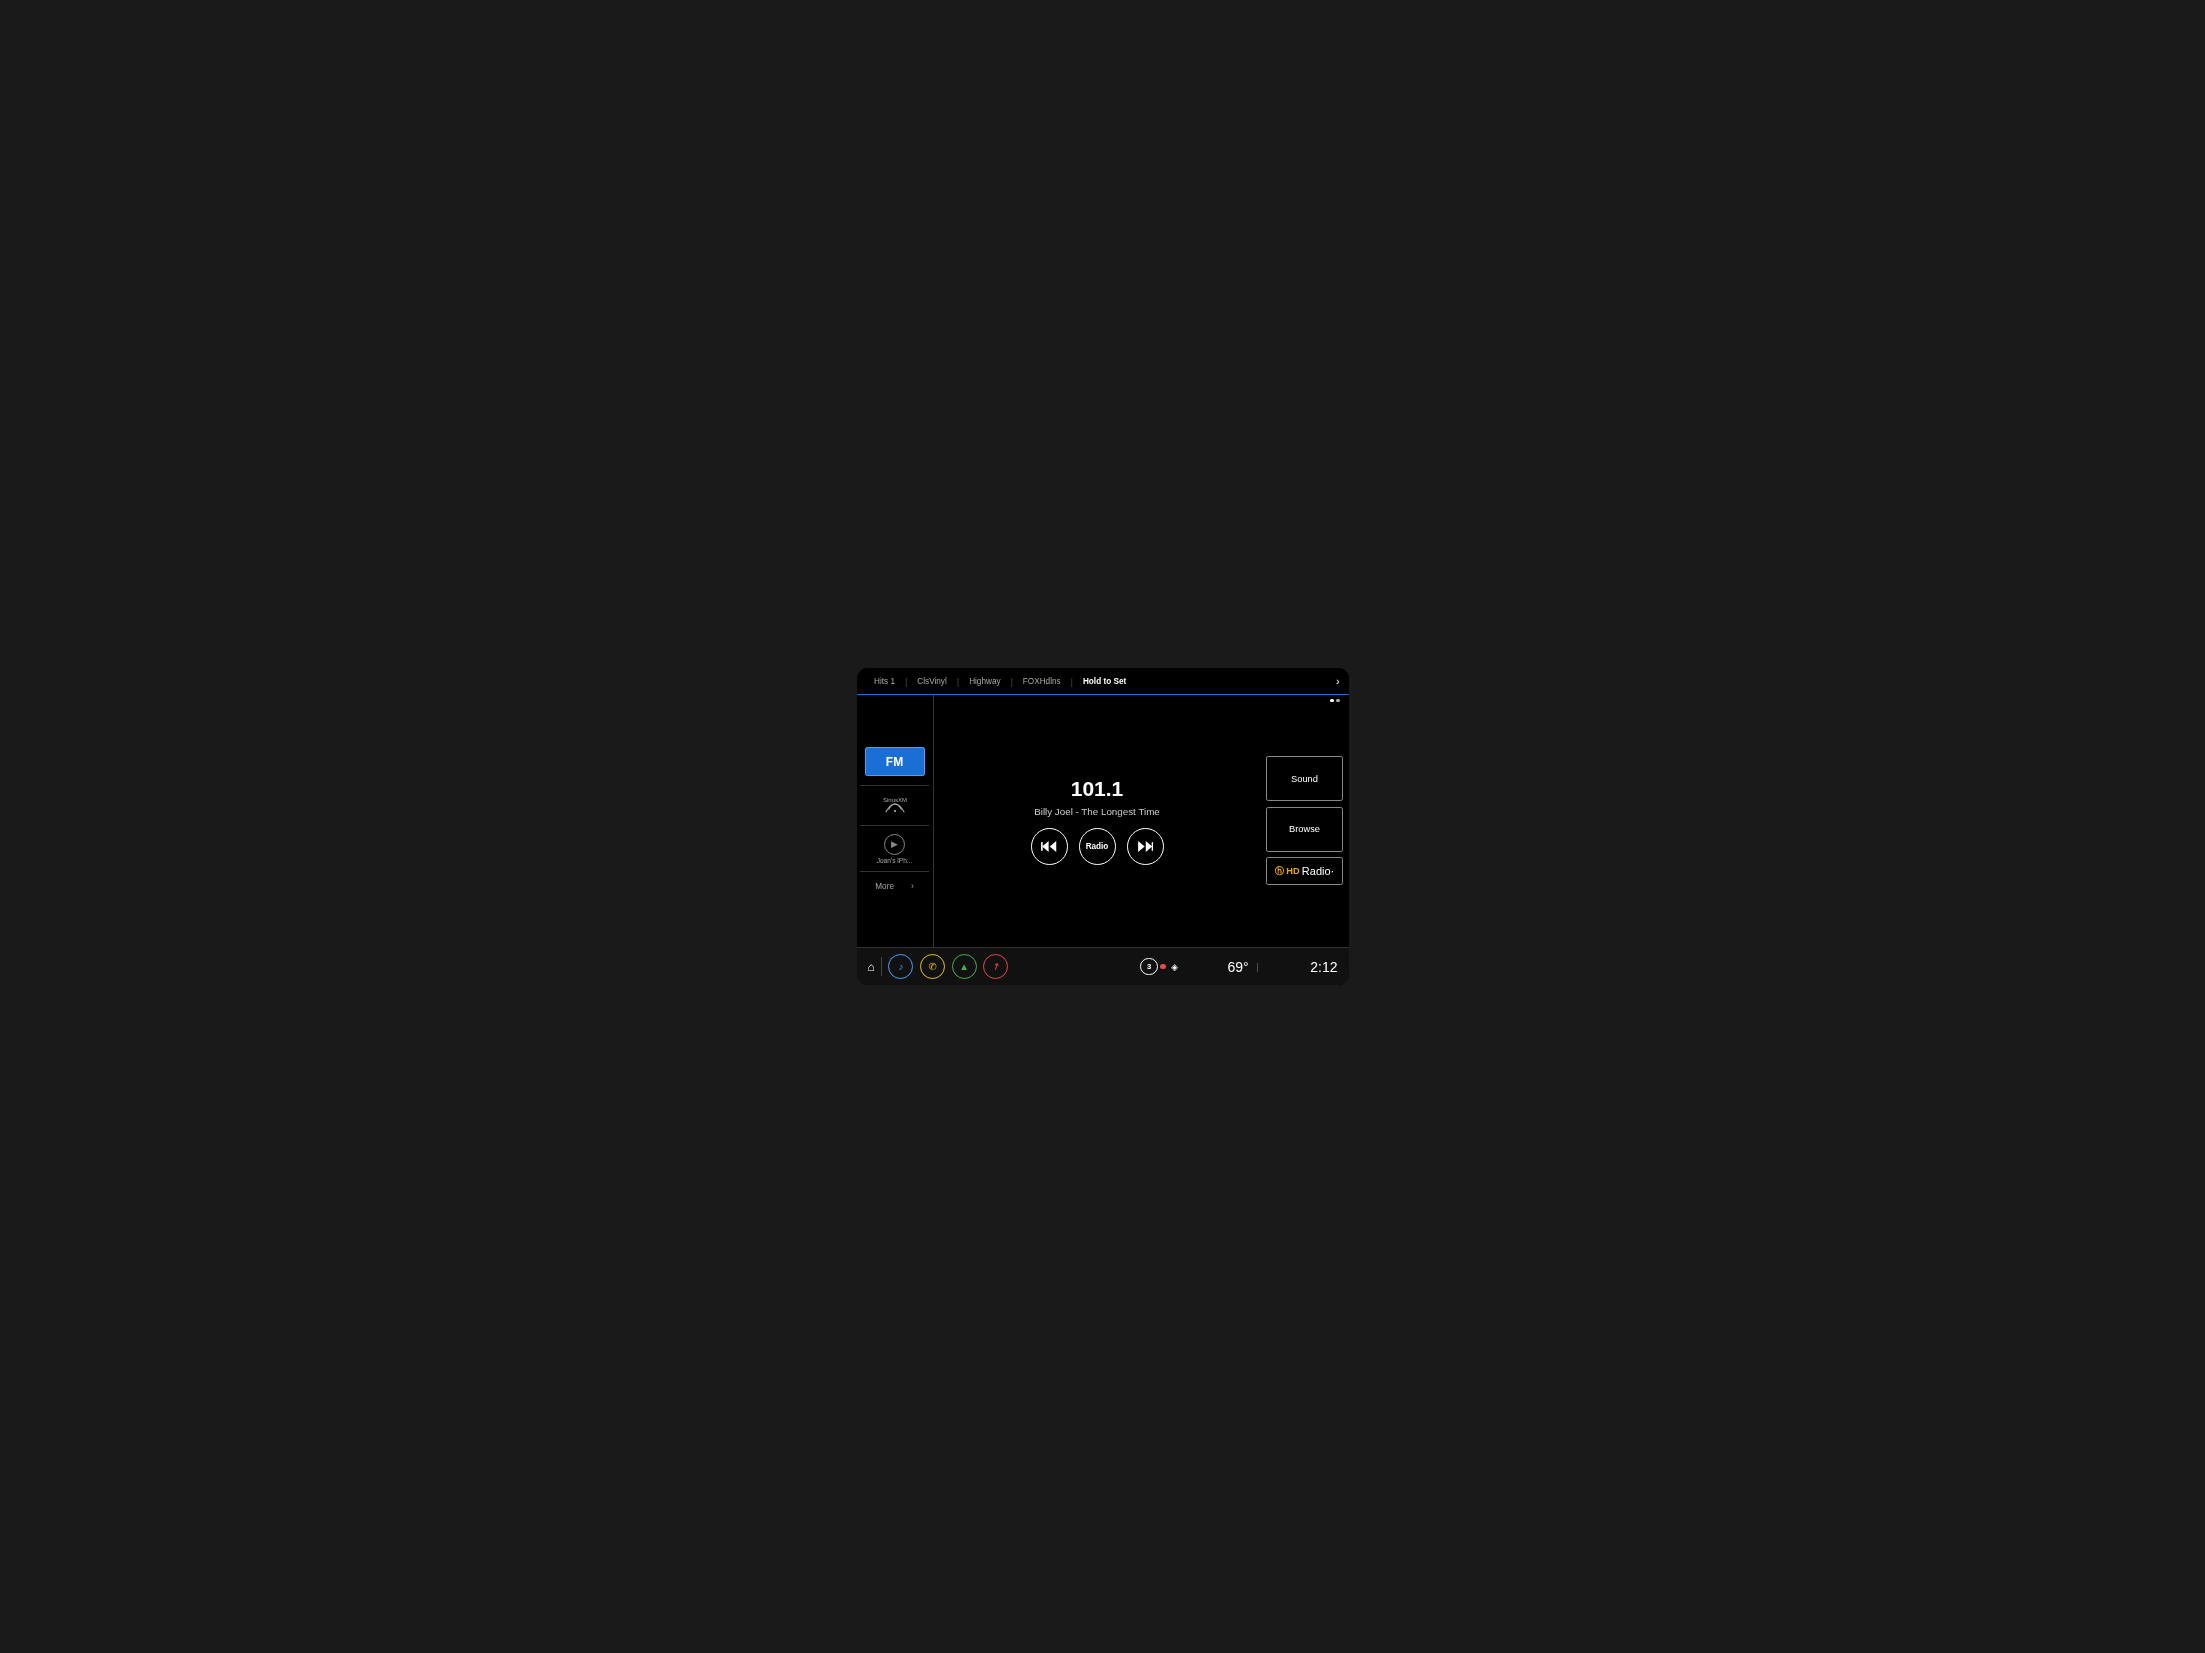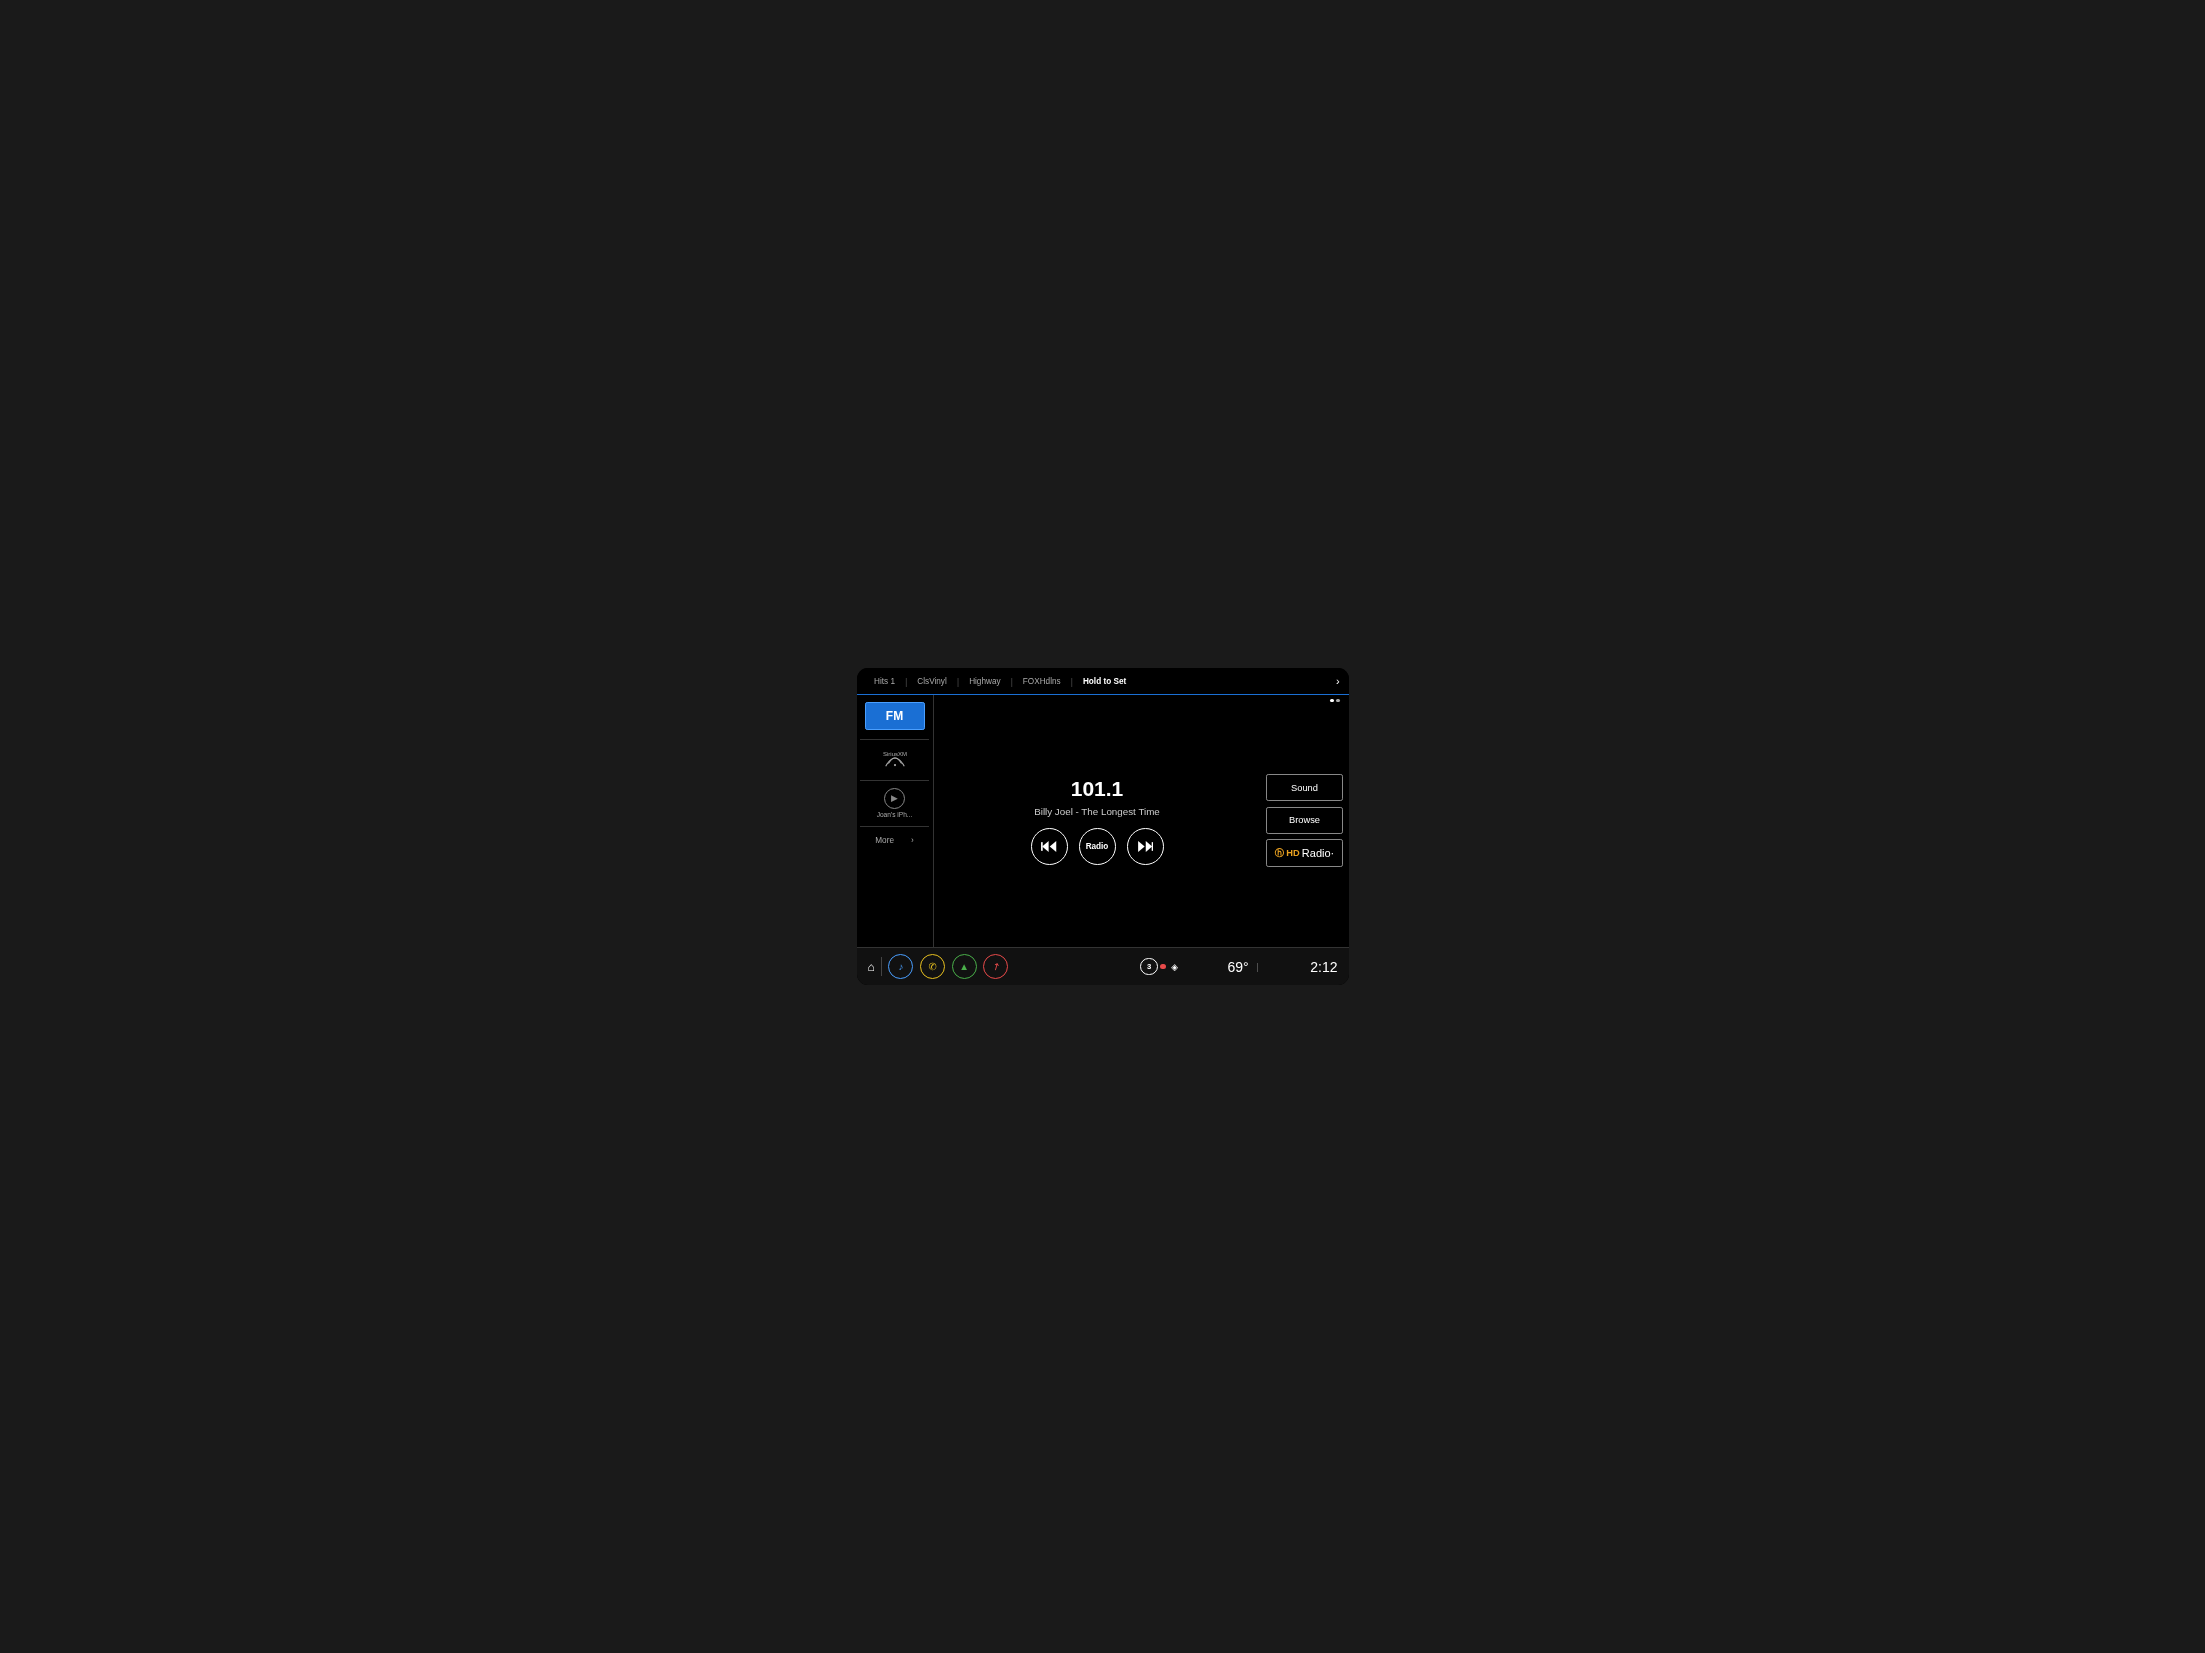--- a/index.html
+++ b/index.html
@@ -91,20 +91,21 @@
     
     .left-sidebar {
       width: 77px;
       display: flex;
       flex-direction: column;
       align-items: center;
       padding: 6.6px 0;
       border-right: 0.5px solid #333;
       gap: 2.2px;
       flex-shrink: 0;
+      justify-content: center;
     }
 
     .fm-button {
       background: #1a6fd4;
       color: white;
       font-size: 12px;
       font-weight: bold;
       width: 60px;
       height: 28.4px;
       border: 1.1px solid #4a9fff;
@@ -234,21 +235,21 @@
       flex-direction: column;
       align-items: center;
       justify-content: center;
       padding: 8.8px 6.6px;
       gap: 5.5px;
       flex-shrink: 0;
     }
 
     .action-button {
       width: 77px;
-      height: 27px;
+      height: 45px;
       border: 1.1px solid #888;
       border-radius: 2.2px;
       background: transparent;
       color: white;
       font-size: 9.3px;
       display: flex;
       align-items: center;
       justify-content: center;
       cursor: pointer;
     }

